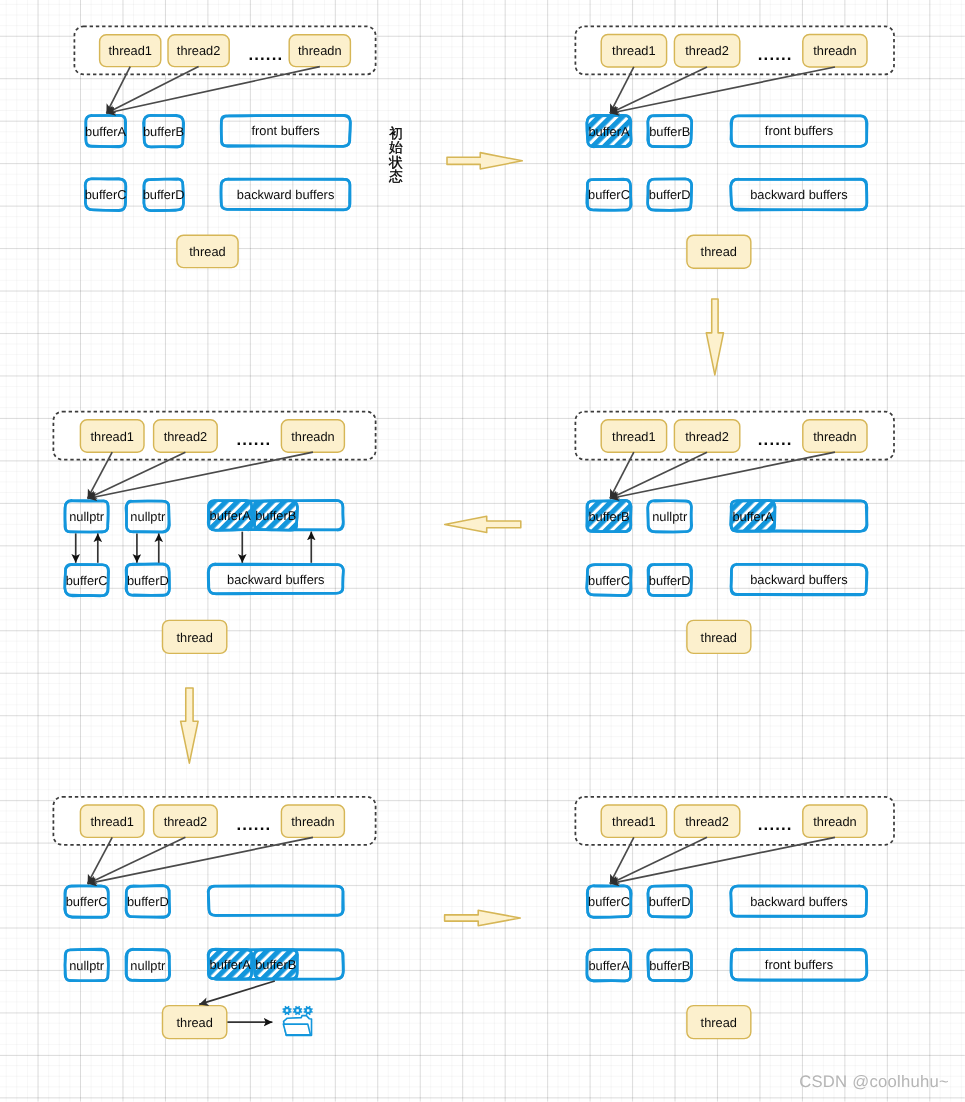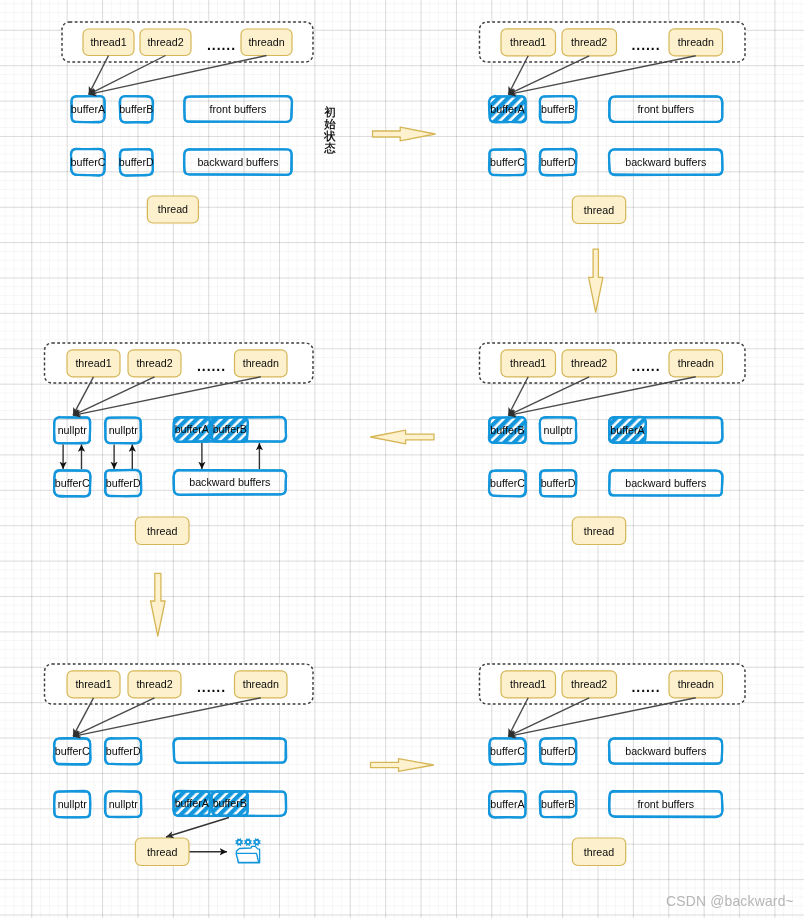--- a/index.html
+++ b/index.html
@@ -427,14 +427,14 @@
  <path d="M4.2,10.5 L15.9,10.0 L16.4,8.4 L20.1,8.4 L22.5,10.9 L24.4,11.2 L24.4,24.8 L3.3,24.8 L1.1,13.2 Z" fill="#ffffff" stroke="#1396DC" stroke-width="1.35" stroke-linejoin="round"></path>
  <path d="M0.9,15.4 L21.3,15.4 L23.5,24.3 L3.3,24.3 Z" fill="#ffffff" stroke="#1396DC" stroke-width="1.35" stroke-linejoin="round"></path>
 </g>
 </svg>
 <div class="vtext">
       <span>初</span>
       <span>始</span>
       <span>状</span>
       <span>态</span>
     </div>
-<div class="wm">CSDN @backward~</div>
+<div class="wm">CSDN @coolhuhu~</div>
 </div>
 
 </body></html>

